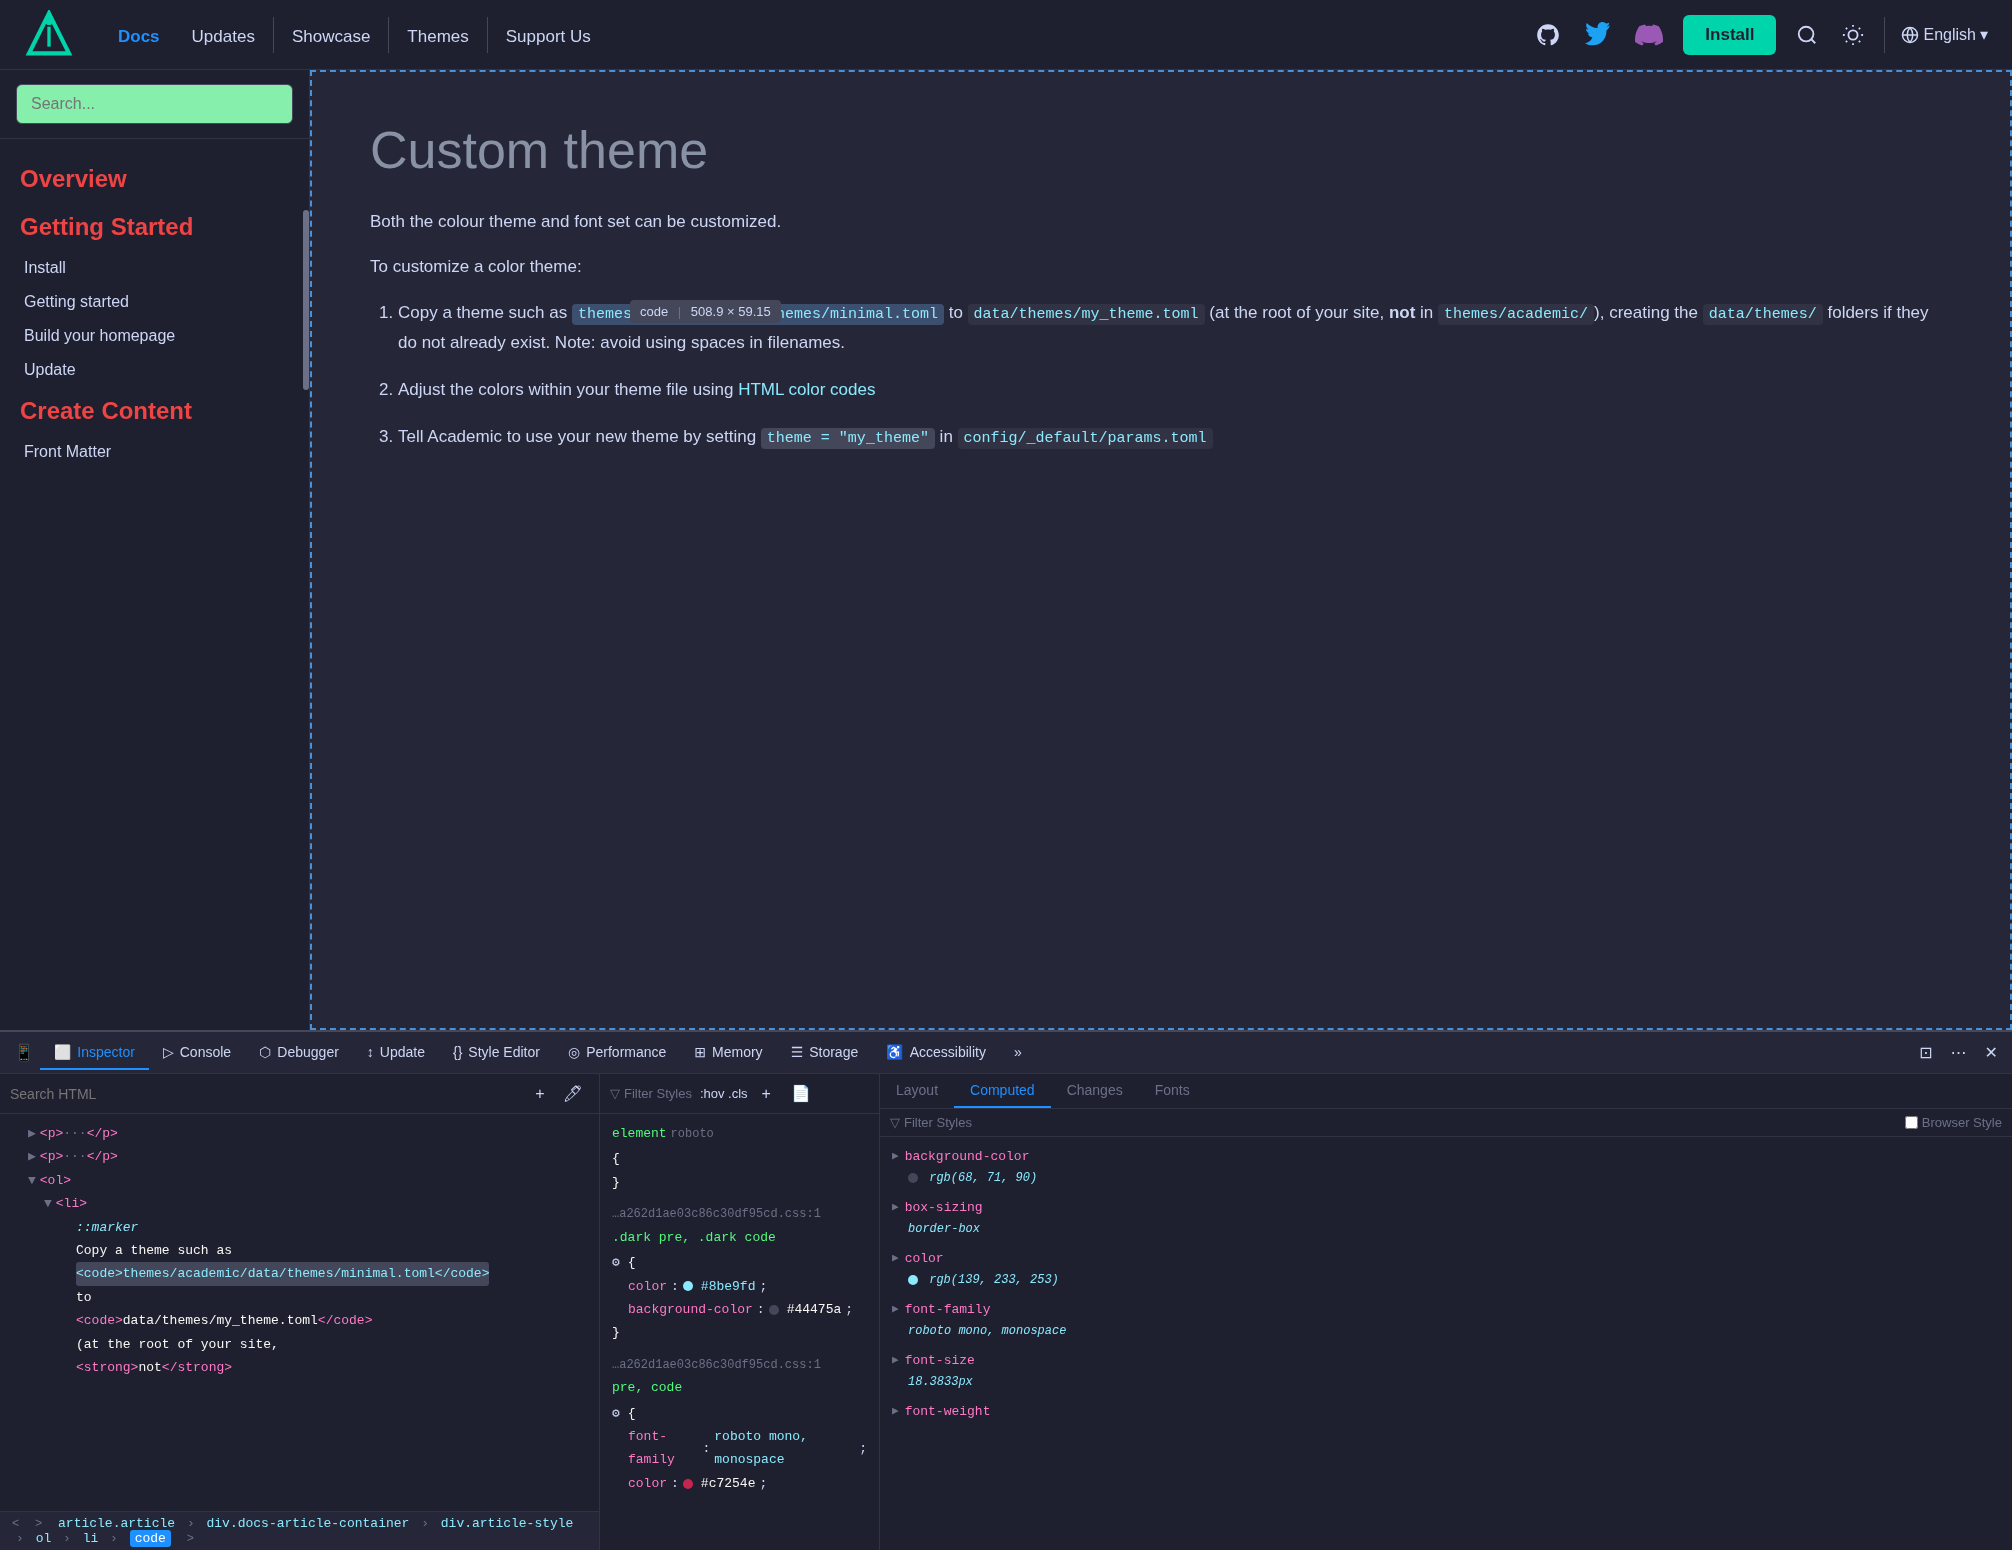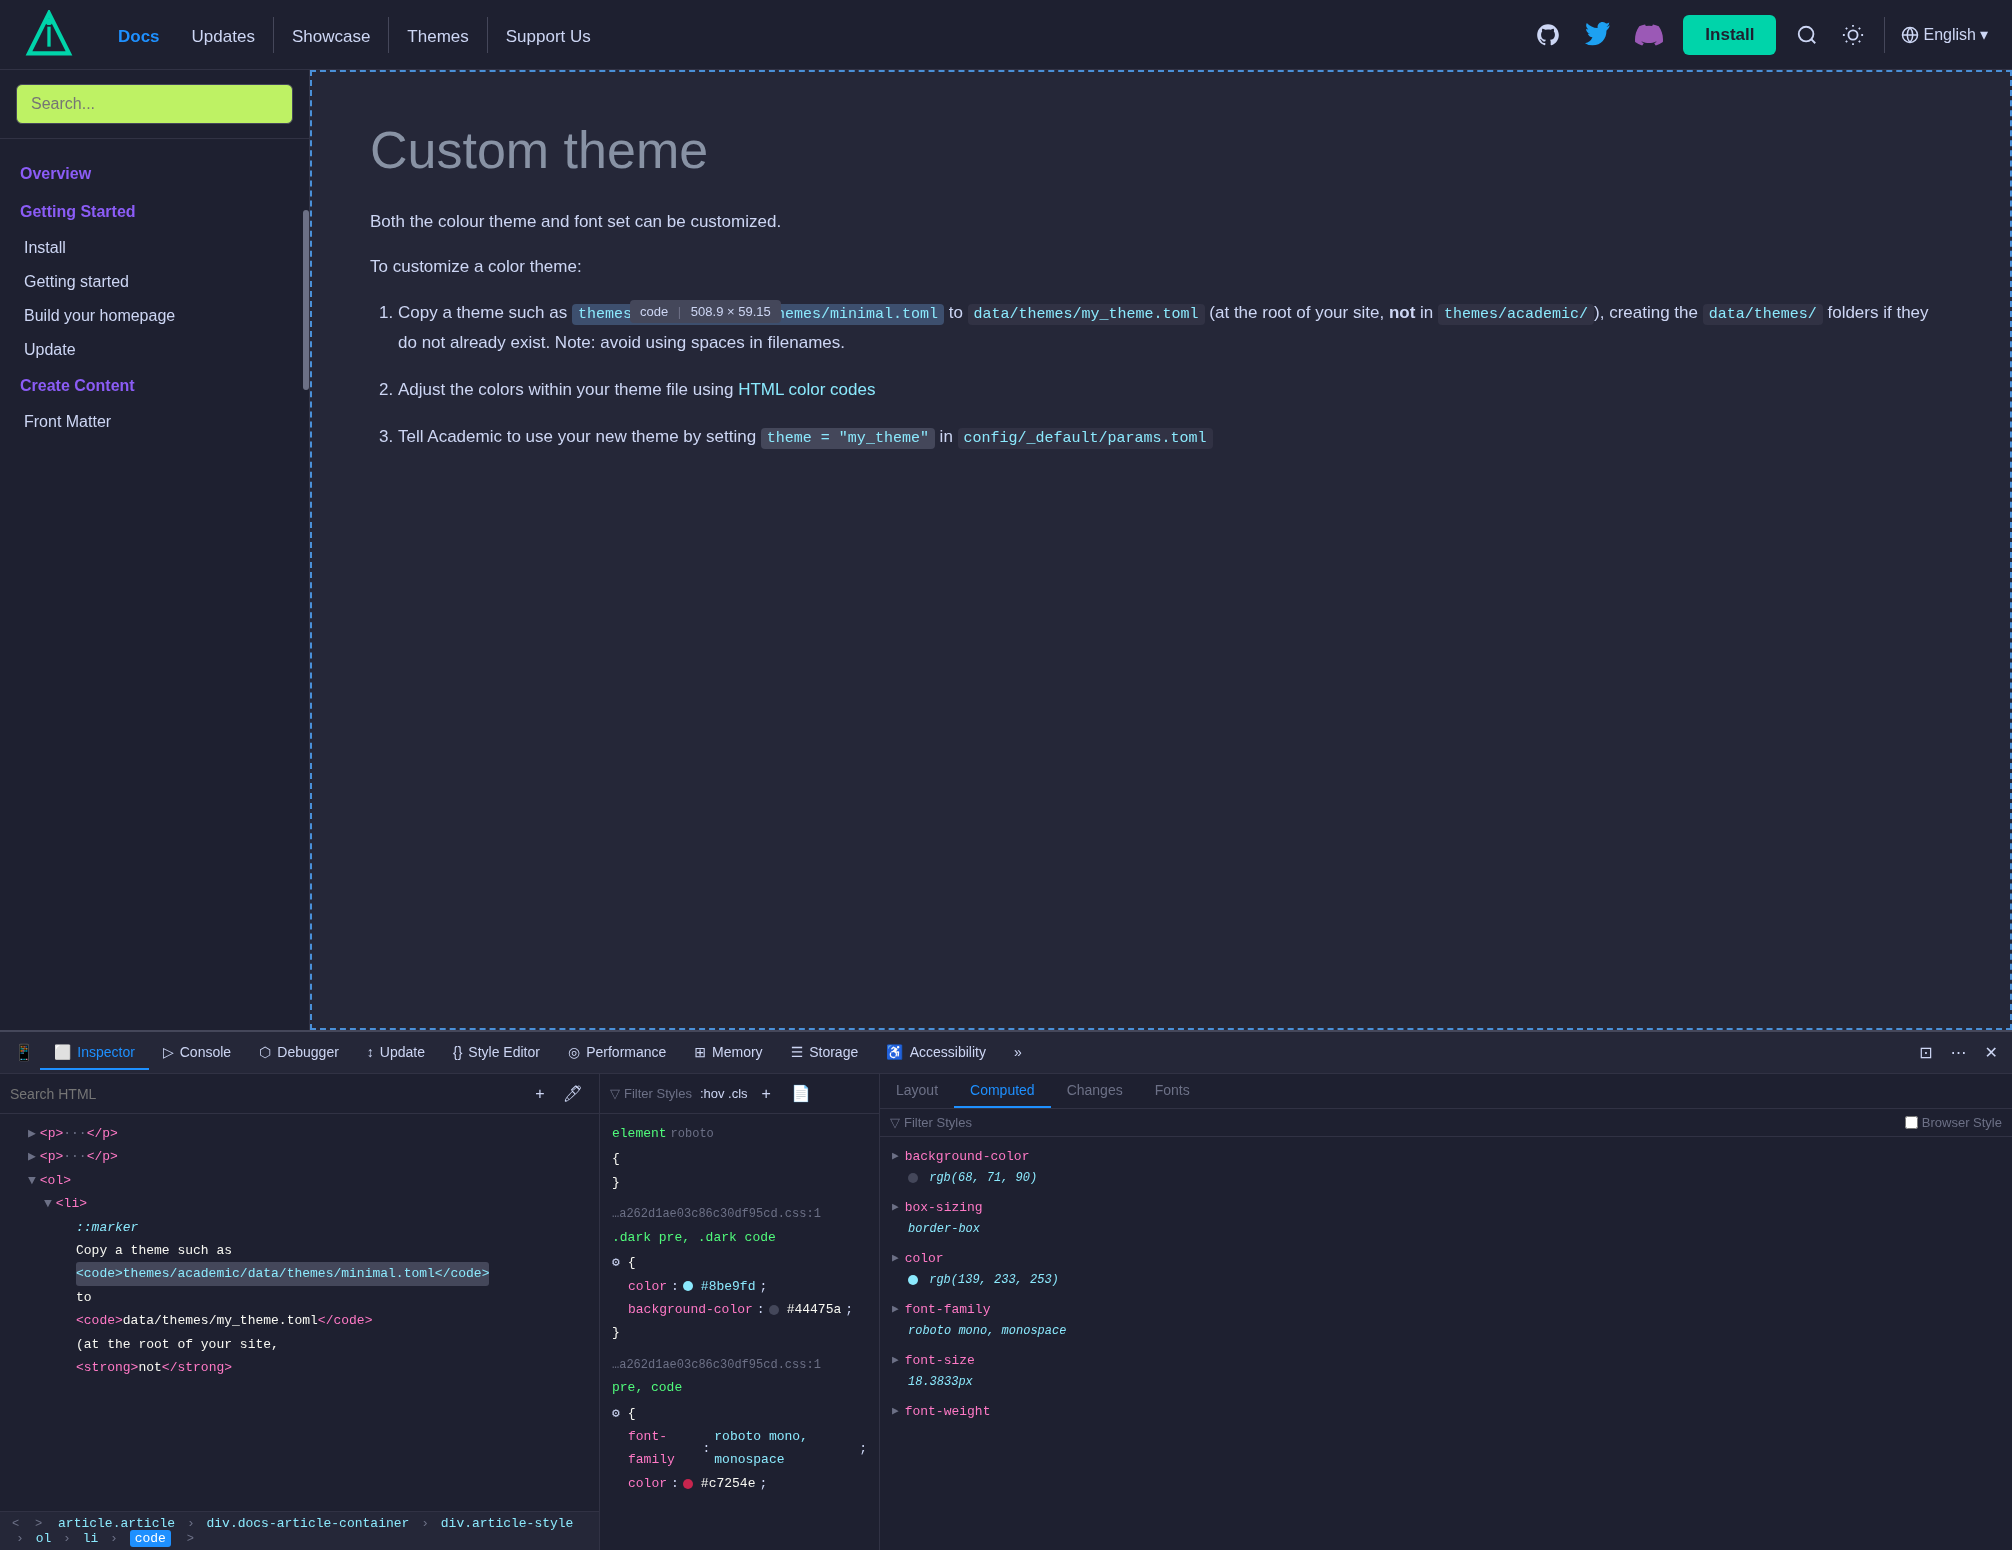--- a/index.html
+++ b/index.html
@@ -94,21 +94,21 @@
       padding: 0;
       overflow-y: auto;
       position: relative;
     }
     .search-box {
       padding: 14px 16px;
       border-bottom: 1px solid #313244;
     }
     .search-input {
       width: 100%;
-      background: #bef264;
+      background: #86efac;
       border: 1px solid #45475a;
       border-radius: 6px;
       color: #6c7086;
       font-size: 16px;
       padding: 10px 14px;
       outline: none;
     }
     .scrollbar-track {
       position: absolute;
       right: 0;
@@ -122,23 +122,23 @@
       height: 180px;
       background: #6c7086;
       border-radius: 3px;
       position: absolute;
       top: 80px;
     }
     .sidebar-nav {
       padding: 16px 20px;
     }
     .sidebar-section-title {
-      font-size: 16px;
+      font-size: 24px;
       font-weight: 700;
-      color: #8b5cf6;
+      color: #ef4444;
       padding: 10px 0;
       cursor: pointer;
     }
     .sidebar-item {
       font-size: 16px;
       color: #cdd6f4;
       padding: 8px 0 8px 4px;
       cursor: pointer;
     }
 

